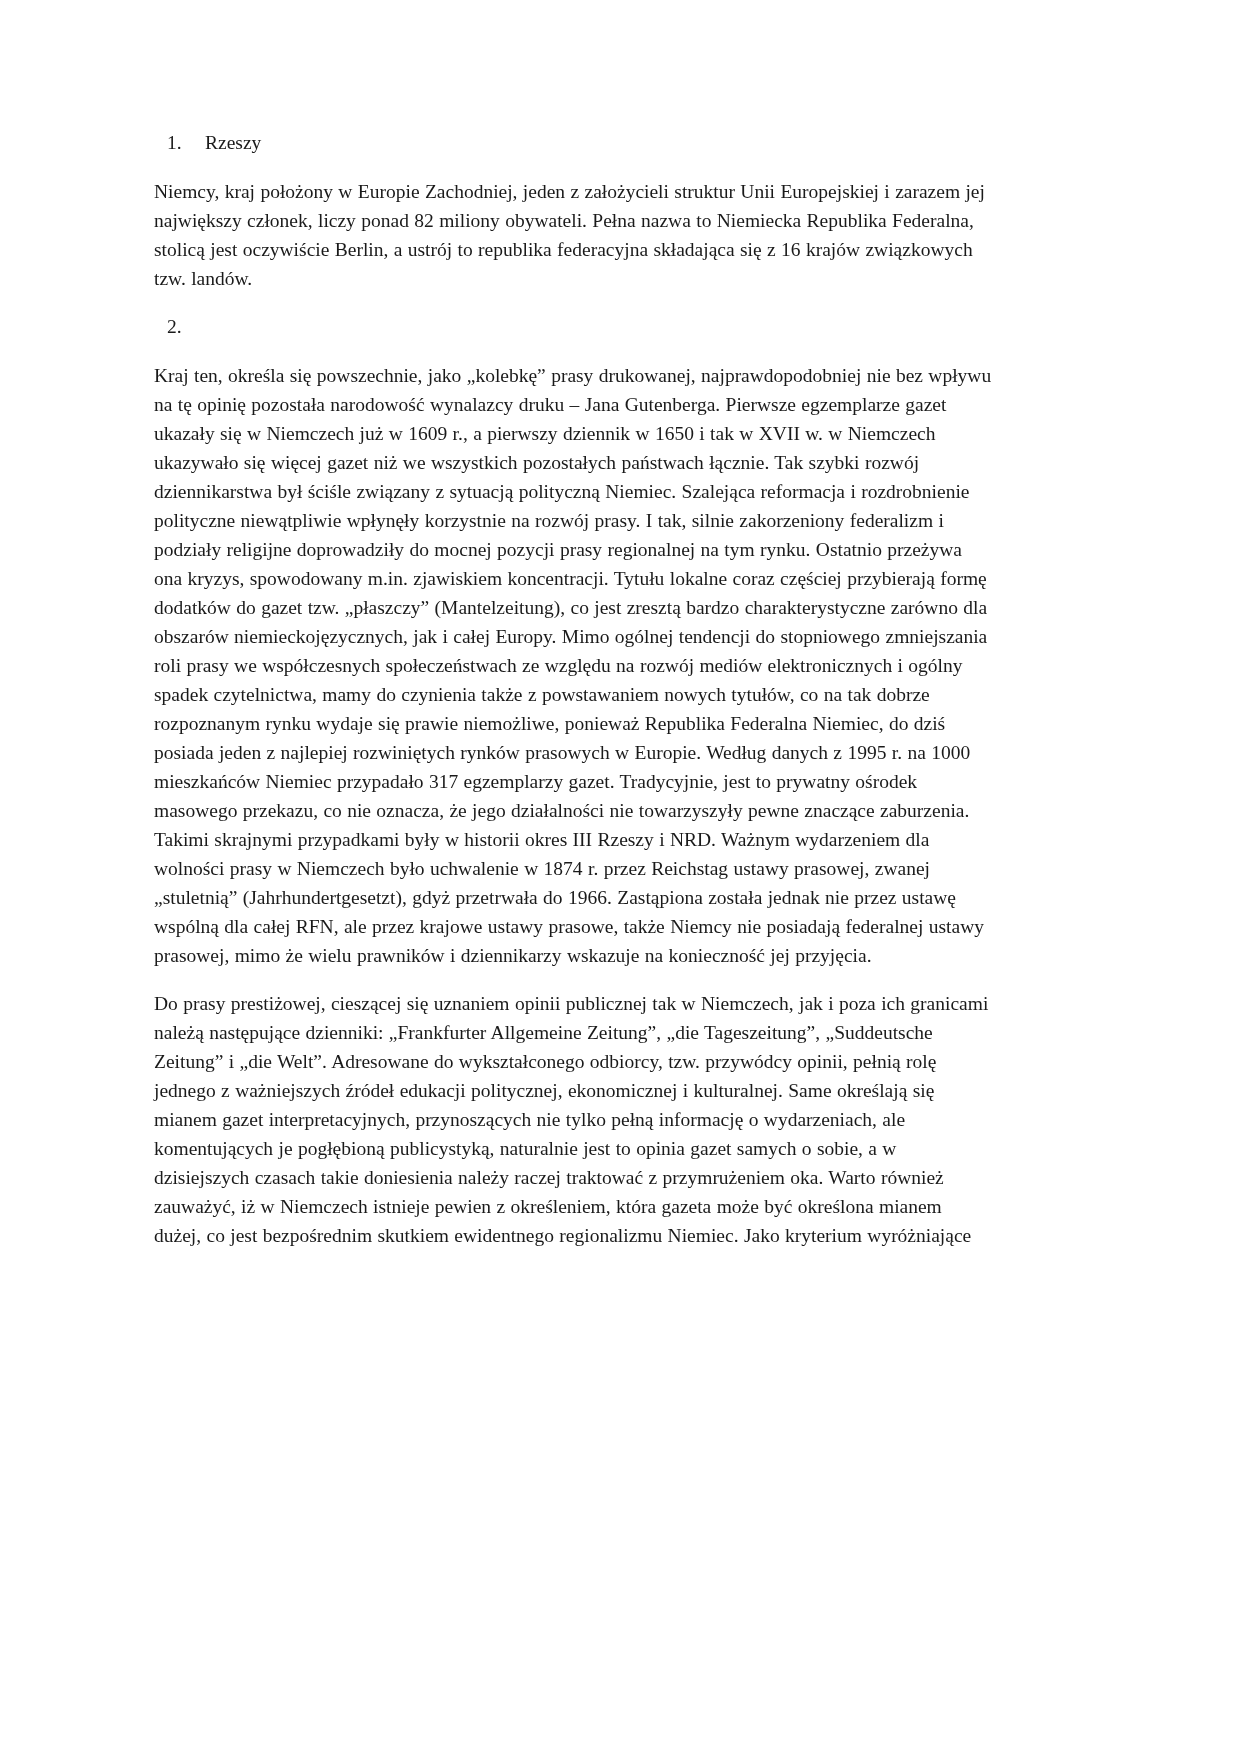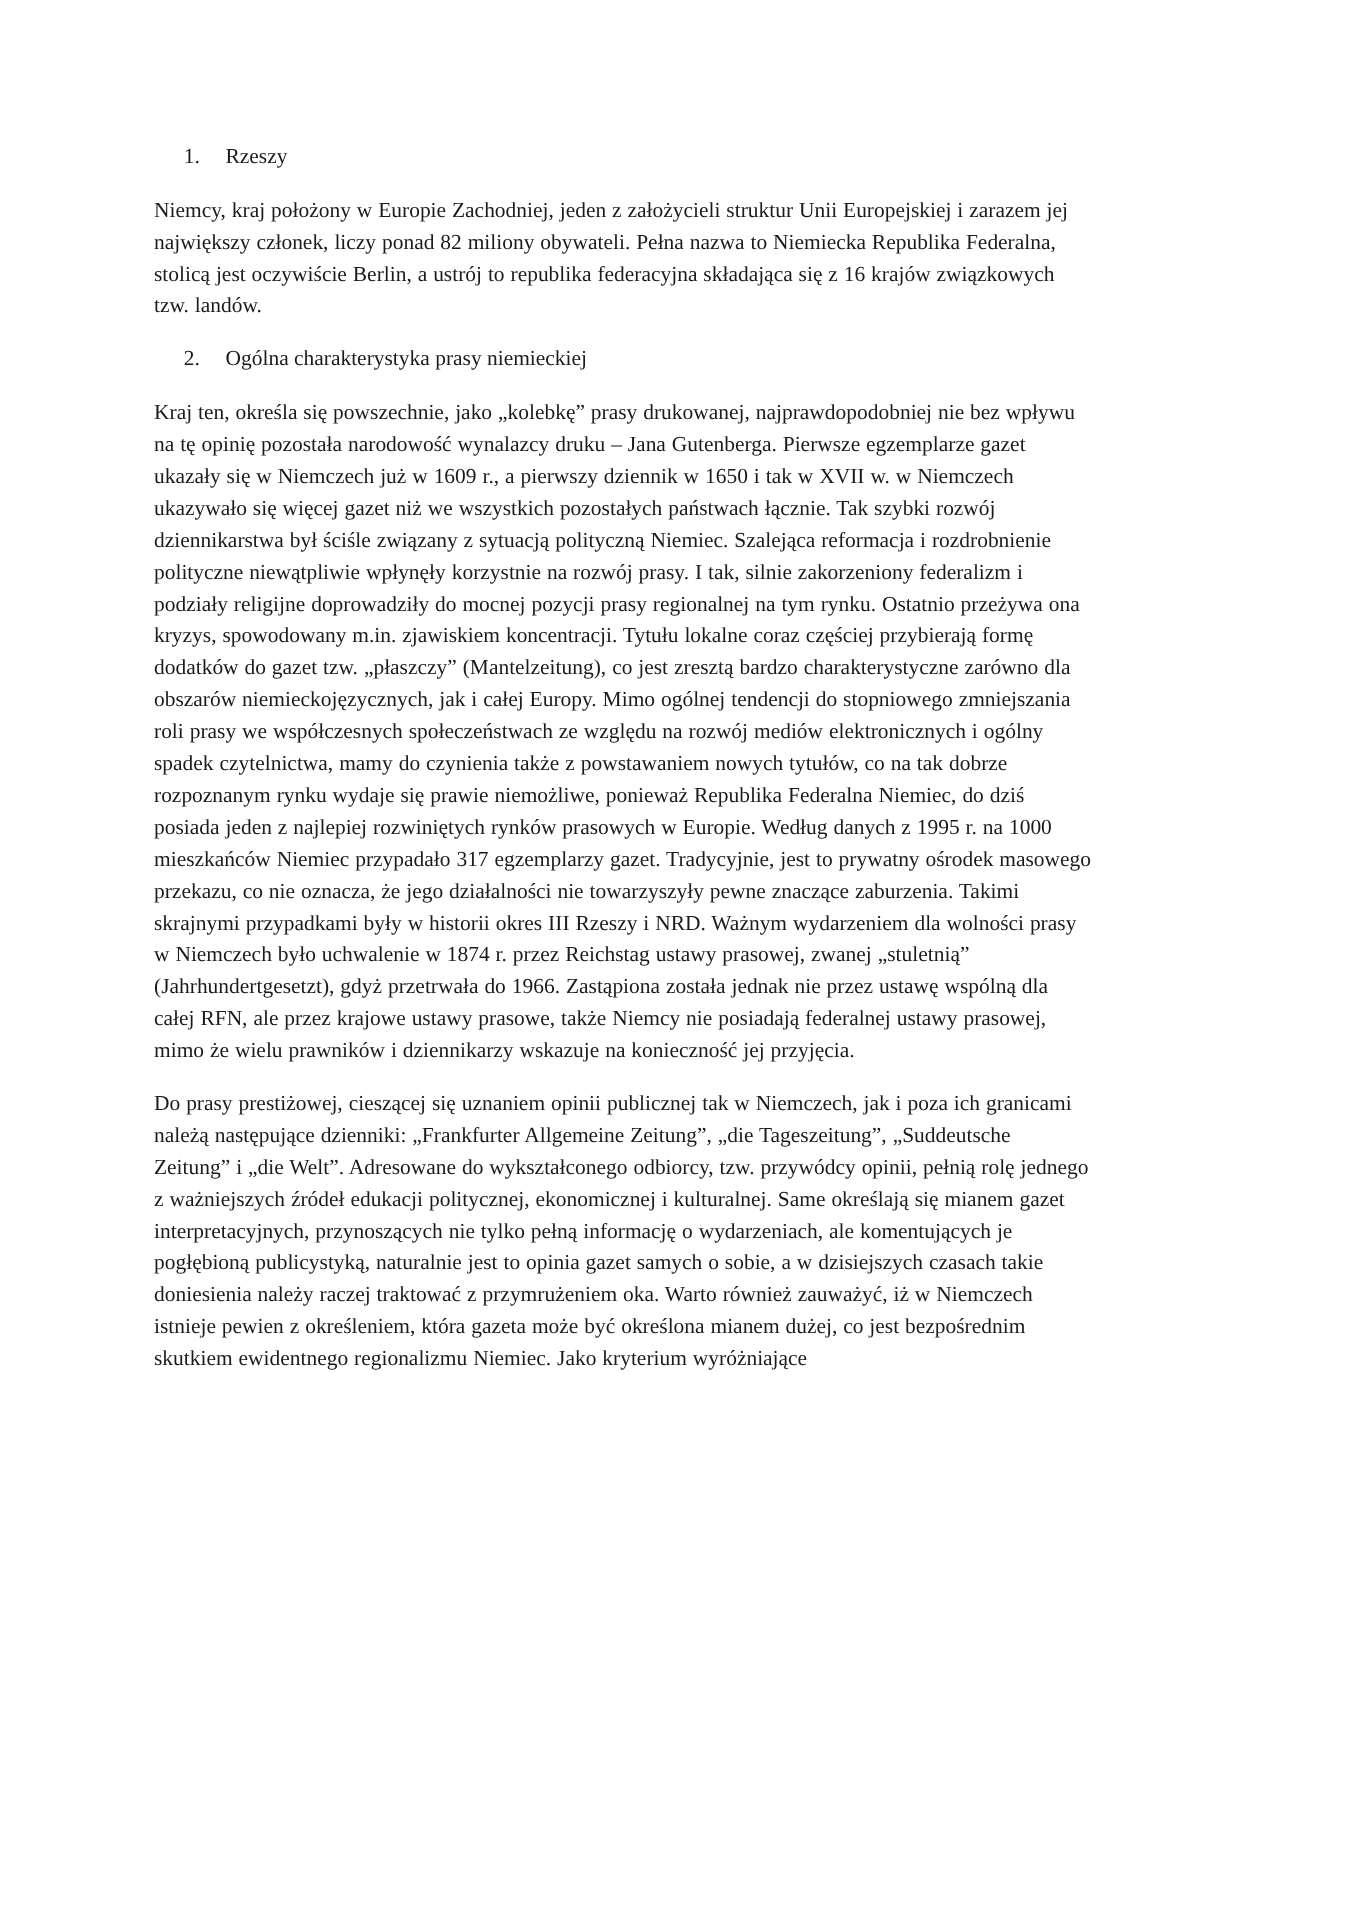--- a/index.html
+++ b/index.html
@@ -36,21 +36,21 @@
     margin: 0 0 20px 0;
     font-size: 19.5px;
     line-height: 29px;
   }
   .list-heading .num {
     display: inline-block;
     width: 38px;
     flex: 0 0 38px;
   }
   .para {
-    margin: 0 0 19px 3px;
+    margin: 0 0 19px 17px;
     font-size: 19.5px;
     line-height: 29px;
     text-align: left;
     word-spacing: 0.5px;
   }
 </style>
 </head>
 <body>
 
 <div class="page">
@@ -58,21 +58,20 @@
 
     <div class="list-heading">
       <span class="num">1.</span>
       <span class="label">Rzeszy</span>
     </div>
 
     <p class="para">Niemcy, kraj położony w Europie Zachodniej, jeden z założycieli struktur Unii Europejskiej i zarazem jej największy członek, liczy ponad 82 miliony obywateli. Pełna nazwa to Niemiecka Republika Federalna, stolicą jest oczywiście Berlin, a ustrój to republika federacyjna składająca się z 16 krajów związkowych tzw. landów.</p>
 
     <div class="list-heading">
       <span class="num">2.</span>
-      <span class="label">Ogólna charakterystyka prasy niemieckiej</span>
     </div>
 
     <p class="para">Kraj ten, określa się powszechnie, jako „kolebkę” prasy drukowanej, najprawdopodobniej nie bez wpływu na tę opinię pozostała narodowość wynalazcy druku – Jana Gutenberga. Pierwsze egzemplarze gazet ukazały się w Niemczech już w 1609 r., a pierwszy dziennik w 1650 i tak w XVII w. w Niemczech ukazywało się więcej gazet niż we wszystkich pozostałych państwach łącznie. Tak szybki rozwój dziennikarstwa był ściśle związany z sytuacją polityczną Niemiec. Szalejąca reformacja i rozdrobnienie polityczne niewątpliwie wpłynęły korzystnie na rozwój prasy. I tak, silnie zakorzeniony federalizm i podziały religijne doprowadziły do mocnej pozycji prasy regionalnej na tym rynku. Ostatnio przeżywa ona kryzys, spowodowany m.in. zjawiskiem koncentracji. Tytułu lokalne coraz częściej przybierają formę dodatków do gazet tzw. „płaszczy” (Mantelzeitung), co jest zresztą bardzo charakterystyczne zarówno dla obszarów niemieckojęzycznych,  jak i całej Europy. Mimo ogólnej tendencji do stopniowego zmniejszania roli prasy we współczesnych społeczeństwach ze względu na rozwój mediów elektronicznych i ogólny spadek czytelnictwa, mamy do czynienia także z powstawaniem nowych tytułów, co na tak dobrze rozpoznanym rynku wydaje się prawie niemożliwe, ponieważ Republika Federalna Niemiec, do dziś posiada jeden z najlepiej rozwiniętych rynków prasowych w Europie. Według danych z 1995 r. na 1000 mieszkańców Niemiec przypadało 317 egzemplarzy gazet. Tradycyjnie, jest to prywatny ośrodek masowego przekazu, co nie oznacza, że jego działalności nie towarzyszyły pewne znaczące zaburzenia. Takimi skrajnymi przypadkami były w historii okres III Rzeszy i NRD. Ważnym wydarzeniem dla wolności prasy w Niemczech było uchwalenie w 1874 r. przez Reichstag ustawy prasowej, zwanej „stuletnią” (Jahrhundertgesetzt), gdyż przetrwała do 1966. Zastąpiona została jednak nie przez ustawę wspólną dla całej RFN, ale przez krajowe ustawy prasowe, także Niemcy nie posiadają federalnej ustawy prasowej, mimo że wielu prawników i dziennikarzy wskazuje na konieczność jej przyjęcia.</p>
 
     <p class="para">Do prasy prestiżowej, cieszącej się uznaniem opinii publicznej tak w Niemczech, jak i poza ich granicami należą następujące dzienniki: „Frankfurter Allgemeine Zeitung”, „die Tageszeitung”, „Suddeutsche Zeitung” i „die Welt”. Adresowane do wykształconego odbiorcy, tzw. przywódcy opinii, pełnią rolę jednego z ważniejszych źródeł edukacji politycznej, ekonomicznej i kulturalnej. Same określają się mianem gazet interpretacyjnych, przynoszących nie tylko pełną informację o wydarzeniach, ale komentujących je pogłębioną publicystyką, naturalnie jest to opinia gazet samych o sobie, a w dzisiejszych czasach takie doniesienia należy raczej traktować z przymrużeniem oka. Warto również zauważyć, iż w Niemczech istnieje pewien z określeniem, która gazeta może być określona mianem dużej, co jest bezpośrednim skutkiem ewidentnego regionalizmu Niemiec. Jako kryterium wyróżniające</p>
 
   </div>
 </div>
 
 </body></html>

